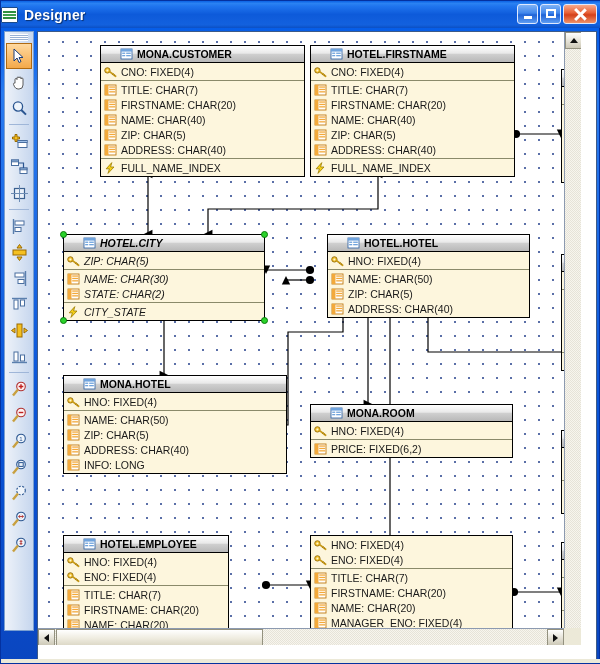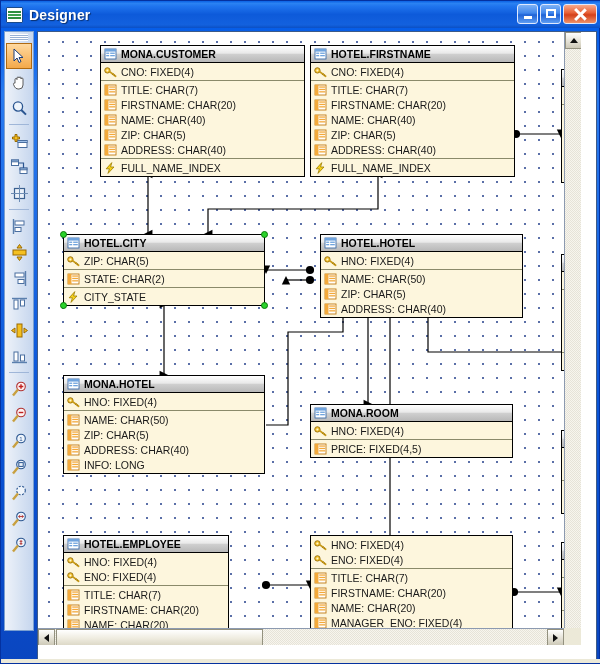--- a/index.html
+++ b/index.html
@@ -10,21 +10,21 @@
   }
   .window {
     position: absolute; left: 0; top: 0; width: 600px; height: 664px;
     background: linear-gradient(180deg,#0058e6 0%,#0a60e8 6%,#2a7bf0 14%,#0a55d8 60%,#0a46c0 100%);
     border: 1px solid #0431a0;
   }
   
   .titlebar {
     position: absolute; left: 0; top: 0; width: 600px; height: 27px;
     background: linear-gradient(180deg,#0b62e4 0%,#2a82f2 9%,#1f74ee 20%,#0d5ada 50%,#1361de 88%,#0b4fc4 100%);
-    display: flex; align-items: center; padding-left: 5px;
+    display: flex; align-items: center; 
   }
   .title-icon {
     width: 17px; height: 16px; background: #fff;
     border: 1px solid #1a4a8a; border-radius: 1px;
     display: flex; flex-direction: column; justify-content: center;
     padding: 1px; gap: 1px; flex: none;
   }
   .title-icon i { display: block; height: 2px; background: #2f8f3f; }
   .title-icon i:nth-child(2){ background:#3fa050; }
   .title-text {
@@ -80,21 +80,21 @@
   }
   
   .tbl {
     position: absolute; background: #fdf6dd; border: 1px solid #000;
     font-size: 11px; color: #1a1a1a;
   }
   .tbl .hdr {
     height: 17px; line-height: 16px;
     background: linear-gradient(180deg,#ffffff 0%,#e9e9e9 45%,#cfcfcf 52%,#b8b8b8 100%);
     border-bottom: 1px solid #000; font-weight: bold; font-size: 10.5px;
-    display: flex; align-items: center; padding-left: 3px; color:#000;
+    display: flex; align-items: center; padding-left: 19px; color:#000;
     white-space: nowrap; overflow: hidden;
   }
   .tbl .grp { padding: 1px 0; }
   .tbl .grp + .grp { border-top: 1px solid #8a8a6a; }
   .row {
     height: 15px; display: flex; align-items: center;
     padding-left: 3px; white-space: nowrap; font-size: 10.5px;
   }
   .ico { width: 13px; height: 12px; margin-right: 4px; flex: none; display:block; }
   .hsel { position: absolute; width: 7px; height: 7px; background: #2ad22a; border: 1px solid #0a7a0a; border-radius: 50%; }
@@ -502,21 +502,21 @@
             </div>
             <div class="grp">
               <div class="row">
                 <svg class="ico" viewBox="0 0 13 12">
                   <path d="M7.8 0.6 L2.2 6.8 L5.4 6.8 L4 11.4 L10 5.0 L6.6 5.0 Z" fill="#f7d11a" stroke="#9a7c00" stroke-width=".8" stroke-linejoin="round"></path>
                 </svg>
                 <span>FULL_NAME_INDEX</span>
               </div>
             </div>
           </div>
-          <div class="tbl selected" style="left: 25px; top: 202px; width: 202px;">
+          <div class="tbl selected" style="left: 25px; top: 202px; width: 202px; font-style: italic;">
             <div class="hdr">
               <svg class="ico" viewBox="0 0 13 12">
                 <rect x="1" y="1" width="11" height="10" fill="#fff" stroke="#3a6ba8" stroke-width=".9"></rect>
                 <rect x="1" y="1" width="11" height="2.6" fill="#6fa3dd"></rect>
                 <rect x="2.2" y="4.6" width="3" height="1.3" fill="#6fa3dd"></rect>
                 <rect x="6.2" y="4.6" width="4.6" height="1.3" fill="#6fa3dd"></rect>
                 <rect x="2.2" y="7" width="3" height="1.3" fill="#6fa3dd"></rect>
                 <rect x="6.2" y="7" width="4.6" height="1.3" fill="#6fa3dd"></rect>
               </svg>
               <span>HOTEL.CITY</span>
@@ -534,37 +534,47 @@
             </div>
             <div class="grp">
               <div class="row">
                 <svg class="ico" viewBox="0 0 13 12">
                   <rect x="1" y="1" width="11" height="10" fill="#fff" stroke="#c07a10" stroke-width=".9"></rect>
                   <rect x="1" y="1" width="3.5" height="10" fill="#f3a93a"></rect>
                   <rect x="5.2" y="2.4" width="6" height="1.3" fill="#f3a93a"></rect>
                   <rect x="5.2" y="4.8" width="6" height="1.3" fill="#f3a93a"></rect>
                   <rect x="5.2" y="7.2" width="6" height="1.3" fill="#f3a93a"></rect>
                 </svg>
+                <span>NAME: CHAR(30)</span>
+              </div>
+              <div class="row">
+                <svg class="ico" viewBox="0 0 13 12">
+                  <rect x="1" y="1" width="11" height="10" fill="#fff" stroke="#c07a10" stroke-width=".9"></rect>
+                  <rect x="1" y="1" width="3.5" height="10" fill="#f3a93a"></rect>
+                  <rect x="5.2" y="2.4" width="6" height="1.3" fill="#f3a93a"></rect>
+                  <rect x="5.2" y="4.8" width="6" height="1.3" fill="#f3a93a"></rect>
+                  <rect x="5.2" y="7.2" width="6" height="1.3" fill="#f3a93a"></rect>
+                </svg>
                 <span>STATE: CHAR(2)</span>
               </div>
             </div>
             <div class="grp">
               <div class="row">
                 <svg class="ico" viewBox="0 0 13 12">
                   <path d="M7.8 0.6 L2.2 6.8 L5.4 6.8 L4 11.4 L10 5.0 L6.6 5.0 Z" fill="#f7d11a" stroke="#9a7c00" stroke-width=".8" stroke-linejoin="round"></path>
                 </svg>
                 <span>CITY_STATE</span>
               </div>
             </div>
             <span class="hsel" style="inset: -4px auto auto -4px;"></span>
             <span class="hsel" style="inset: auto auto -4px -4px;"></span>
             <span class="hsel" style="inset: -4px -4px auto auto;"></span>
             <span class="hsel" style="inset: auto -4px -4px auto;"></span>
           </div>
-          <div class="tbl" style="left: 282px; top: 202px; width: 203px;">
+          <div class="tbl" style="left: 289px; top: 202px; width: 203px;">
             <div class="hdr">
               <svg class="ico" viewBox="0 0 13 12">
                 <rect x="1" y="1" width="11" height="10" fill="#fff" stroke="#3a6ba8" stroke-width=".9"></rect>
                 <rect x="1" y="1" width="11" height="2.6" fill="#6fa3dd"></rect>
                 <rect x="2.2" y="4.6" width="3" height="1.3" fill="#6fa3dd"></rect>
                 <rect x="6.2" y="4.6" width="4.6" height="1.3" fill="#6fa3dd"></rect>
                 <rect x="2.2" y="7" width="3" height="1.3" fill="#6fa3dd"></rect>
                 <rect x="6.2" y="7" width="4.6" height="1.3" fill="#6fa3dd"></rect>
               </svg>
               <span>HOTEL.HOTEL</span>
@@ -606,21 +616,21 @@
                   <rect x="1" y="1" width="11" height="10" fill="#fff" stroke="#c07a10" stroke-width=".9"></rect>
                   <rect x="1" y="1" width="3.5" height="10" fill="#f3a93a"></rect>
                   <rect x="5.2" y="2.4" width="6" height="1.3" fill="#f3a93a"></rect>
                   <rect x="5.2" y="4.8" width="6" height="1.3" fill="#f3a93a"></rect>
                   <rect x="5.2" y="7.2" width="6" height="1.3" fill="#f3a93a"></rect>
                 </svg>
                 <span>ADDRESS: CHAR(40)</span>
               </div>
             </div>
           </div>
-          <div class="tbl" style="left: 25px; top: 343px; width: 202px;">
+          <div class="tbl" style="left: 25px; top: 343px; width: 224px;">
             <div class="hdr">
               <svg class="ico" viewBox="0 0 13 12">
                 <rect x="1" y="1" width="11" height="10" fill="#fff" stroke="#3a6ba8" stroke-width=".9"></rect>
                 <rect x="1" y="1" width="11" height="2.6" fill="#6fa3dd"></rect>
                 <rect x="2.2" y="4.6" width="3" height="1.3" fill="#6fa3dd"></rect>
                 <rect x="6.2" y="4.6" width="4.6" height="1.3" fill="#6fa3dd"></rect>
                 <rect x="2.2" y="7" width="3" height="1.3" fill="#6fa3dd"></rect>
                 <rect x="6.2" y="7" width="4.6" height="1.3" fill="#6fa3dd"></rect>
               </svg>
               <span>MONA.HOTEL</span>
@@ -704,21 +714,21 @@
             </div>
             <div class="grp">
               <div class="row">
                 <svg class="ico" viewBox="0 0 13 12">
                   <rect x="1" y="1" width="11" height="10" fill="#fff" stroke="#c07a10" stroke-width=".9"></rect>
                   <rect x="1" y="1" width="3.5" height="10" fill="#f3a93a"></rect>
                   <rect x="5.2" y="2.4" width="6" height="1.3" fill="#f3a93a"></rect>
                   <rect x="5.2" y="4.8" width="6" height="1.3" fill="#f3a93a"></rect>
                   <rect x="5.2" y="7.2" width="6" height="1.3" fill="#f3a93a"></rect>
                 </svg>
-                <span>PRICE: FIXED(4,5)</span>
+                <span>PRICE: FIXED(6,2)</span>
               </div>
             </div>
           </div>
           <div class="tbl" style="left: 25px; top: 503px; width: 166px;">
             <div class="hdr">
               <svg class="ico" viewBox="0 0 13 12">
                 <rect x="1" y="1" width="11" height="10" fill="#fff" stroke="#3a6ba8" stroke-width=".9"></rect>
                 <rect x="1" y="1" width="11" height="2.6" fill="#6fa3dd"></rect>
                 <rect x="2.2" y="4.6" width="3" height="1.3" fill="#6fa3dd"></rect>
                 <rect x="6.2" y="4.6" width="4.6" height="1.3" fill="#6fa3dd"></rect>

